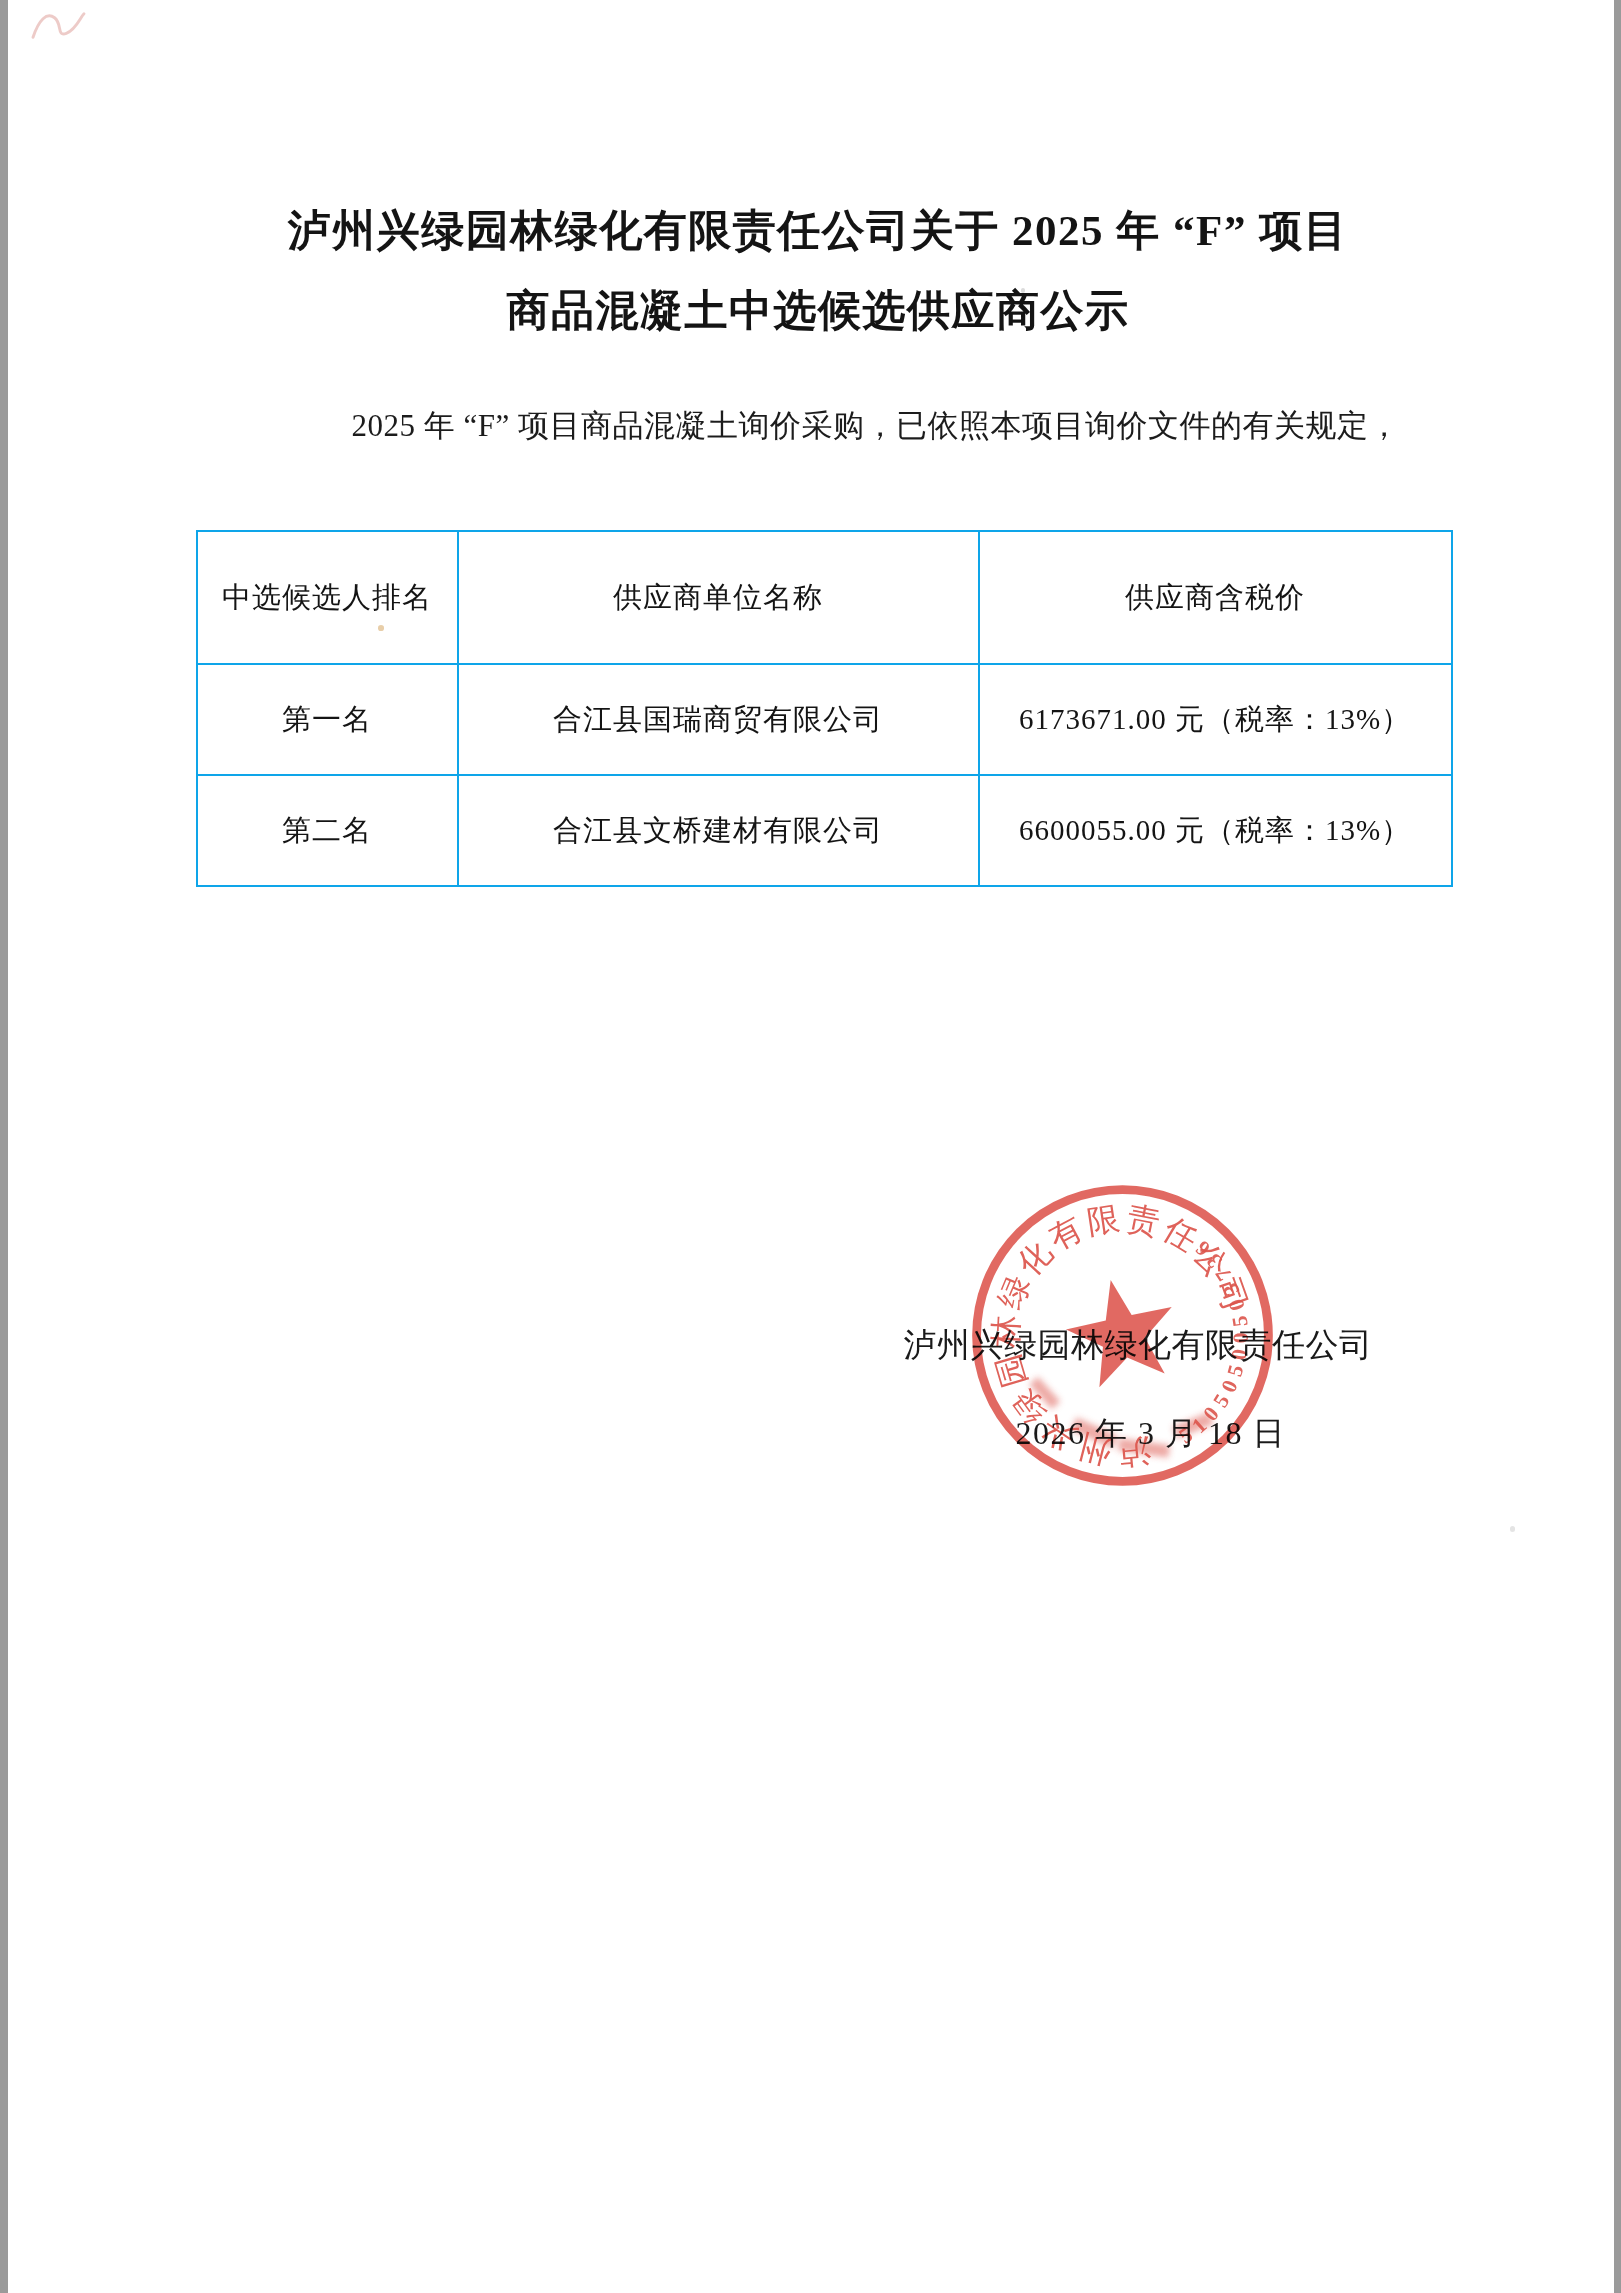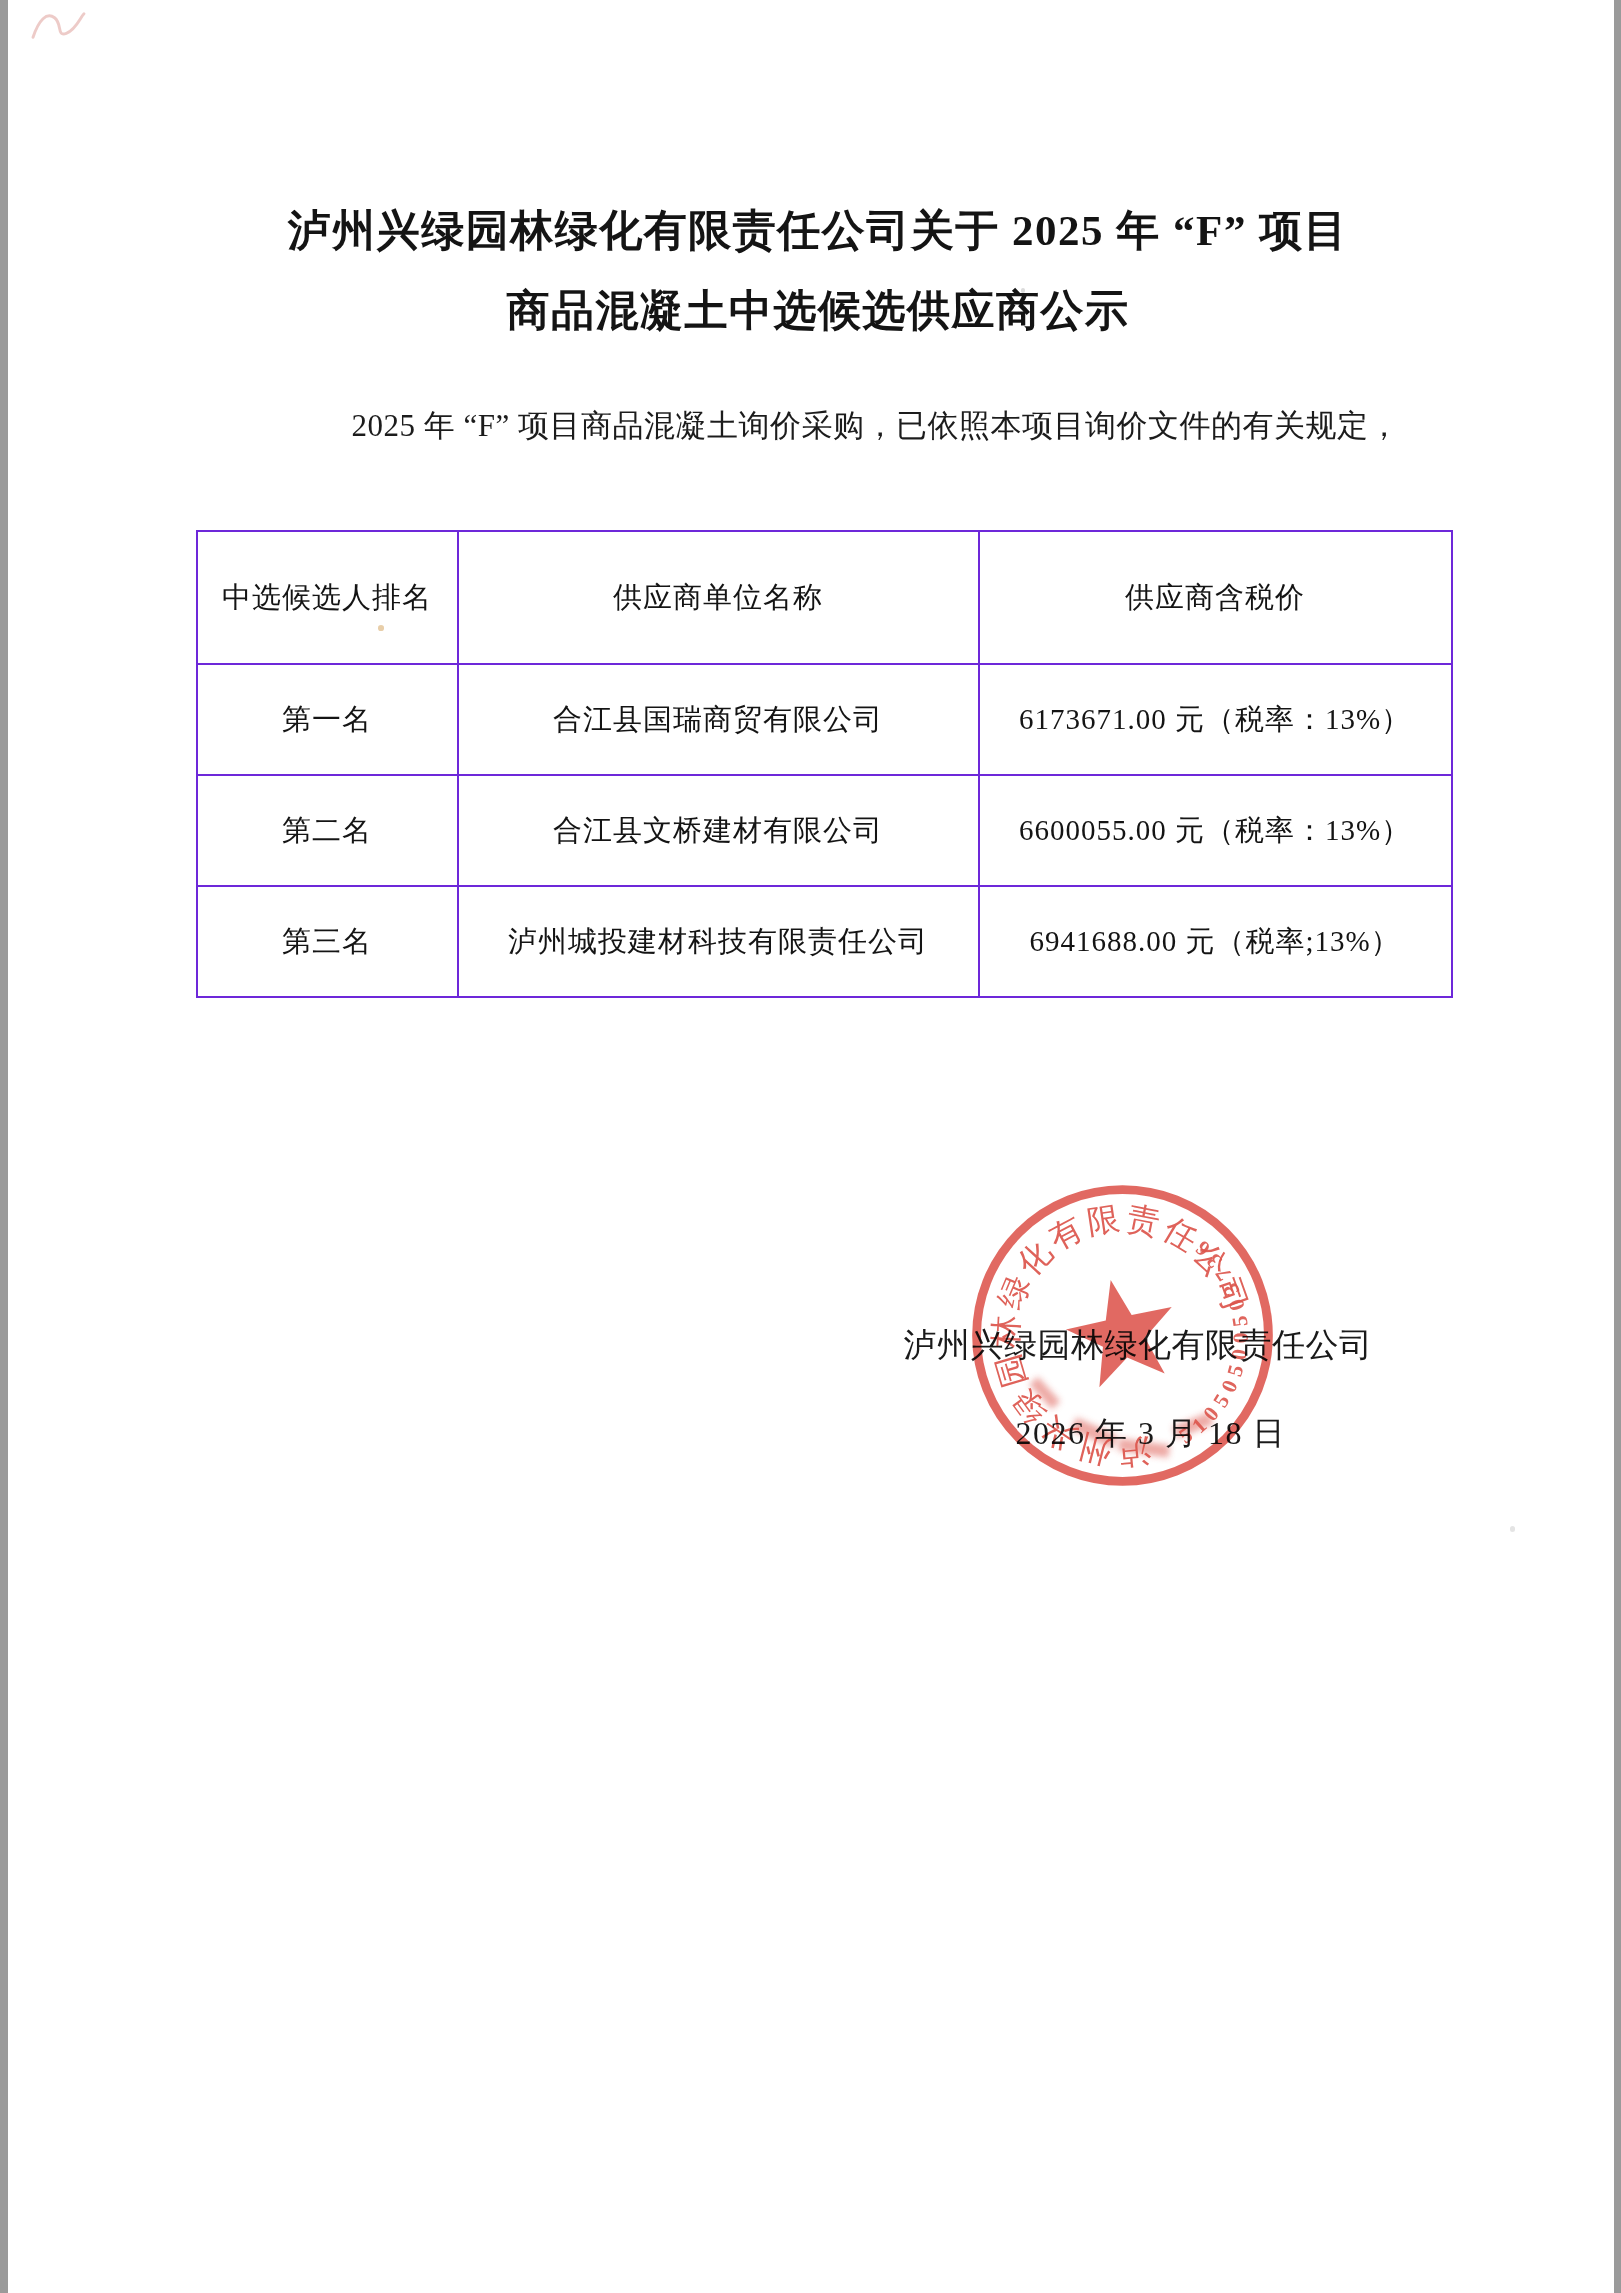--- a/index.html
+++ b/index.html
@@ -31,21 +31,21 @@
   .intro .l1{text-indent:57px;white-space:nowrap;}
   .intro .l2{white-space:nowrap;}
 
   table.notice{
     position:absolute;left:188px;top:530px;
     width:1256px;
     border-collapse:collapse;table-layout:fixed;
     color:#141414;
   }
   table.notice td{
-    border:2px solid #6d28d9;
+    border:2px solid #0ea5e9;
     text-align:center;vertical-align:middle;
     font-size:29px;letter-spacing:1px;
     padding:0;
     background:transparent;
   }
   tr.hdr td{height:131px;}
   tr.row td{height:109px;}
 
   .signature{
     position:absolute;left:896px;top:1323px;
@@ -105,25 +105,20 @@
       <tr class="row">
         <td>第一名</td>
         <td>合江县国瑞商贸有限公司</td>
         <td>6173671.00 元（税率：13%）</td>
       </tr>
       <tr class="row">
         <td>第二名</td>
         <td>合江县文桥建材有限公司</td>
         <td>6600055.00 元（税率：13%）</td>
       </tr>
-      <tr class="row">
-        <td>第三名</td>
-        <td>泸州城投建材科技有限责任公司</td>
-        <td>6941688.00 元（税率;13%）</td>
-      </tr>
     </tbody>
   </table>
 
   <div class="signature">泸州兴绿园林绿化有限责任公司</div>
   <div class="docdate">2026 年 3 月 18 日</div>
 
   <svg class="seal" viewBox="-170 -170 340 340">
     <defs>
       <path id="sealNamePath" d="M 27.9 104.3 A 108 108 0 1 1 105.6 -22.5" fill="none"></path>
       <path id="sealNumPath" d="M 64 110.8 A 128 128 0 0 0 64 -110.8" fill="none"></path>

